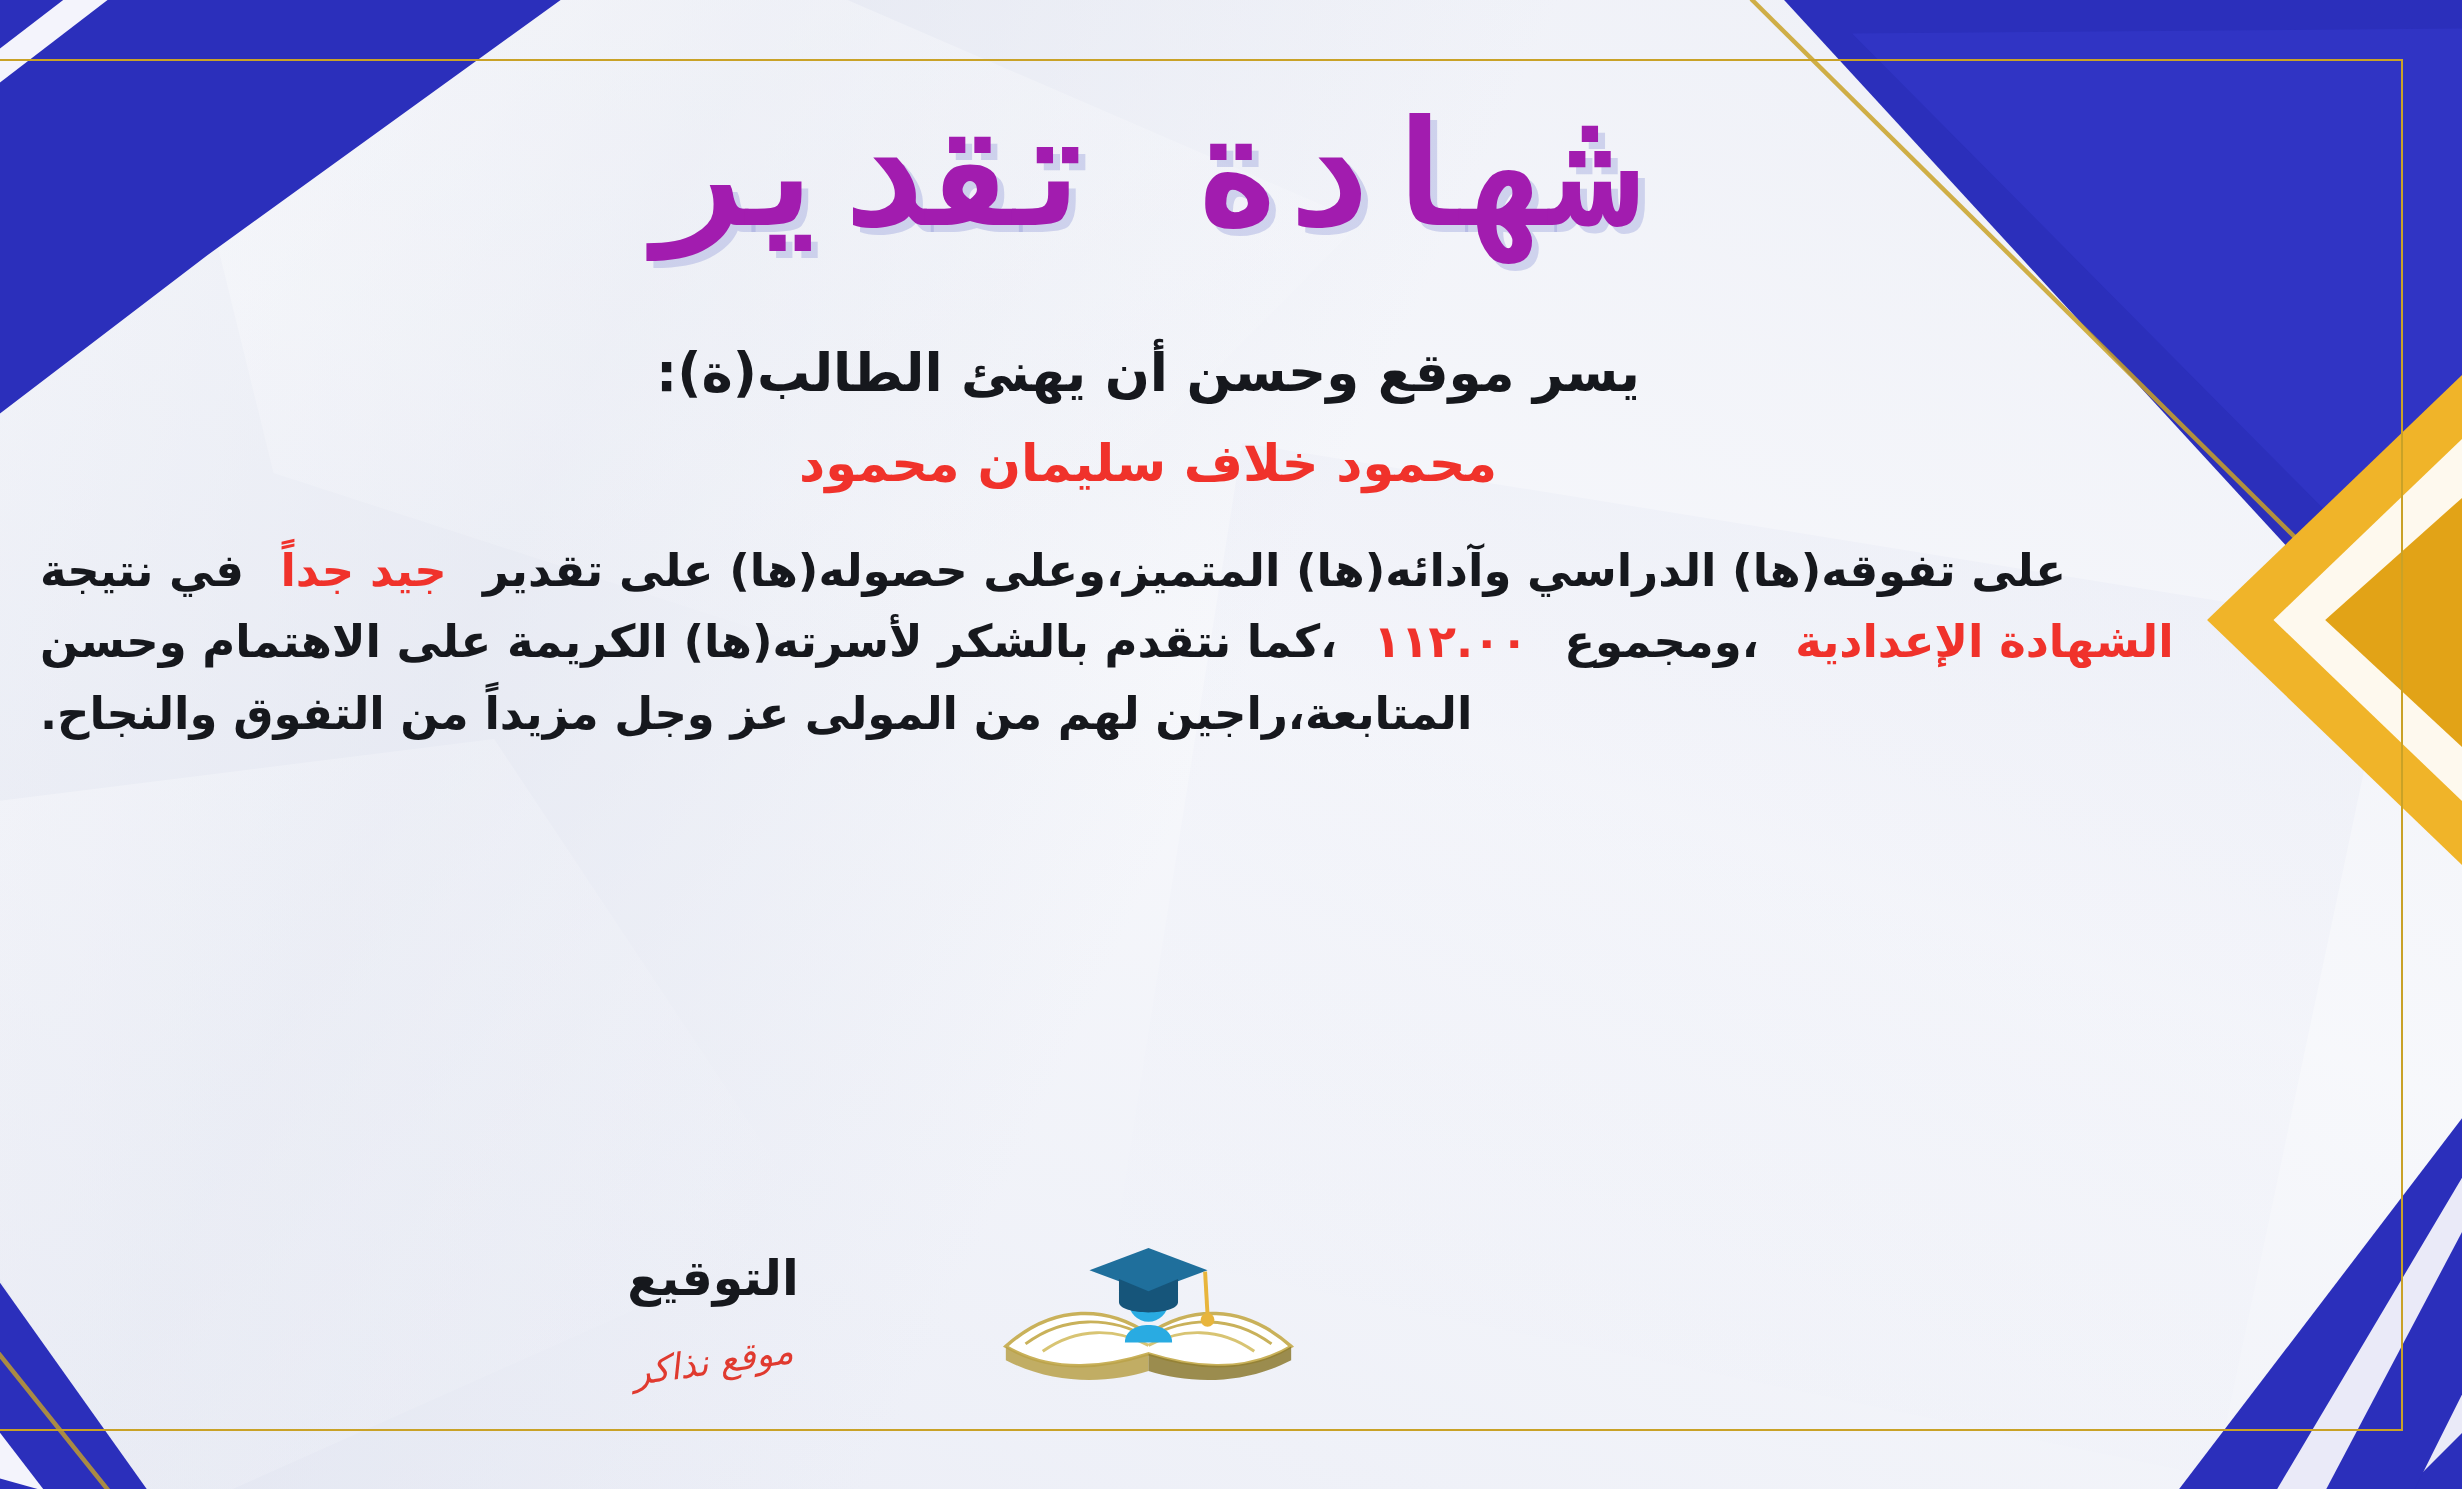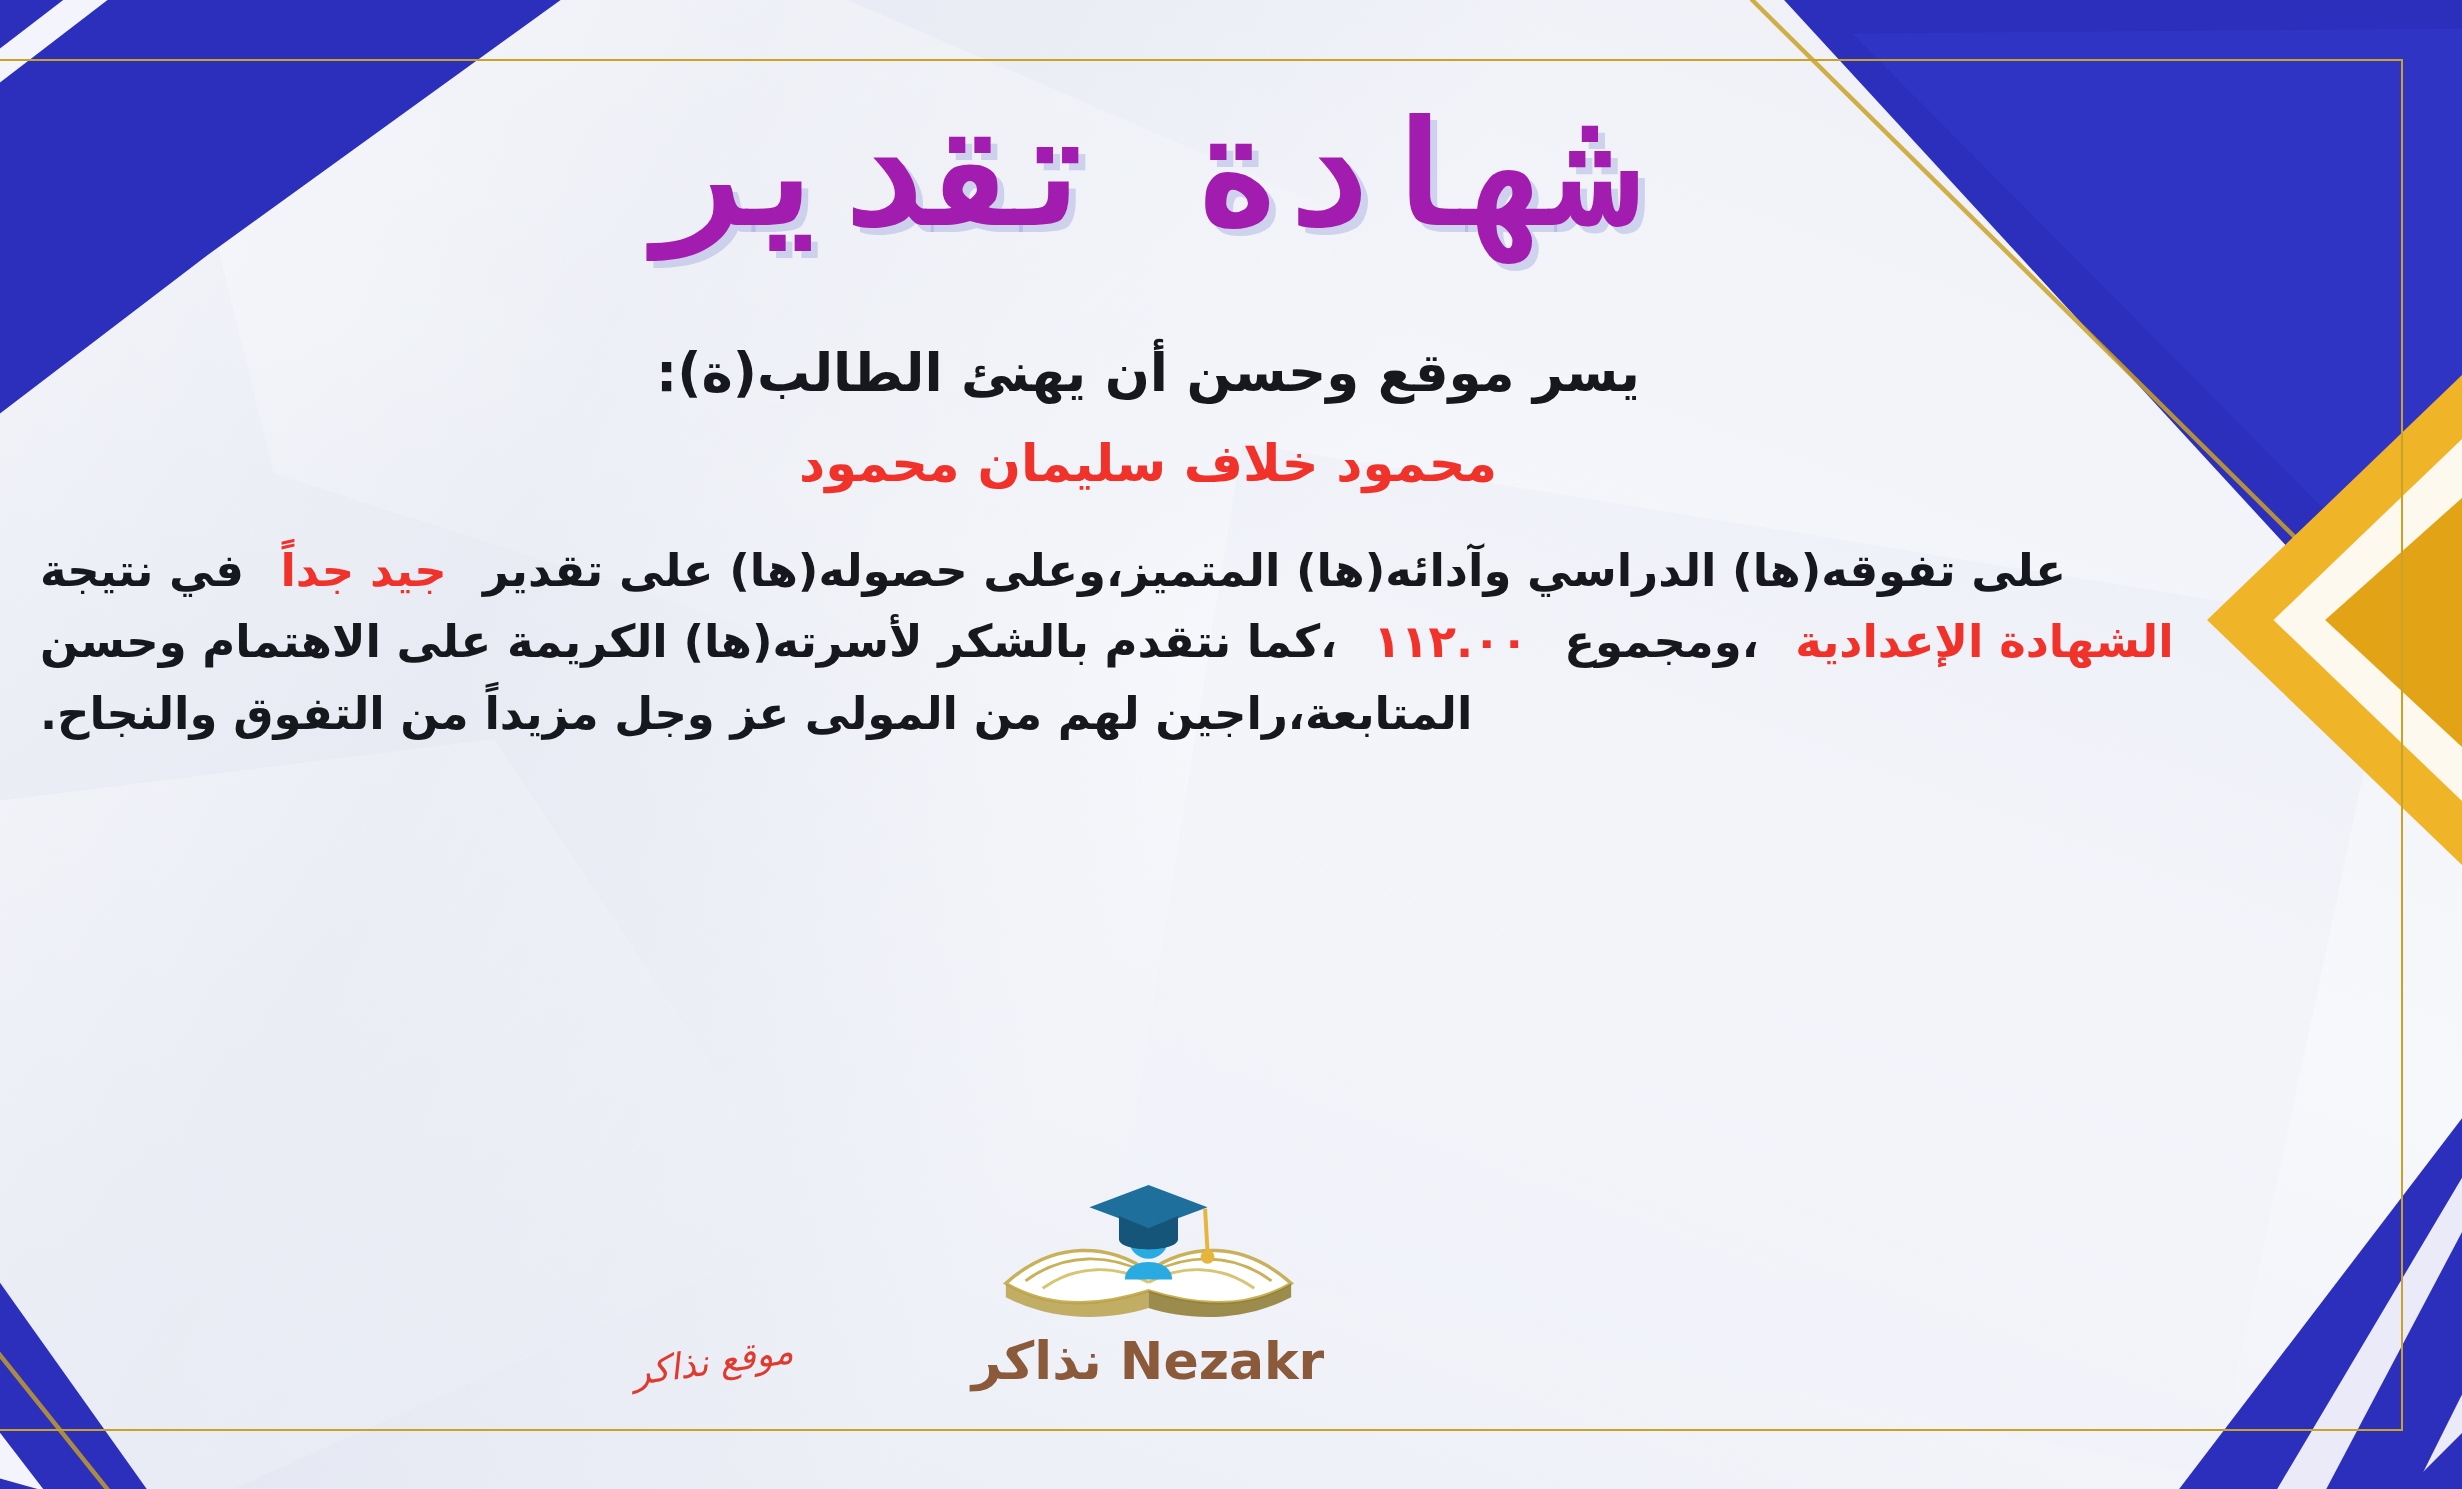--- a/index.html
+++ b/index.html
@@ -243,20 +243,21 @@
       <span>في نتيجة</span>
       <span class="hl spaced">الشهادة الإعدادية</span>
       <span>،ومجموع</span>
       <span class="hl spaced">١١٢.٠٠</span>
       <span>،كما نتقدم بالشكر لأسرته(ها) الكريمة على الاهتمام وحسن المتابعة،راجين لهم من المولى عز وجل مزيداً من التفوق والنجاح.</span>
     </div>
 
     <div class="footer">
 
       <div class="signature-block">
+        <div class="signature-label">التوقيع</div>
         <div class="signature-mark">موقع نذاكر</div>
       </div>
 
       <div class="logo-block">
         <svg class="logo-mark" viewBox="0 0 620 330" aria-hidden="true">
 
           <path d="M20 240 C 120 150, 230 160, 310 215 C 390 160, 500 150, 600 240 C 500 300, 390 280, 310 255 C 230 280, 120 300, 20 240 Z" fill="#ffffff" stroke="#c9b15a" stroke-width="7"></path>
           <path d="M60 235 C 140 175, 235 180, 310 222" fill="none" stroke="#c9b15a" stroke-width="6"></path>
           <path d="M560 235 C 480 175, 385 180, 310 222" fill="none" stroke="#c9b15a" stroke-width="6"></path>
           <path d="M95 250 C 165 200, 245 203, 310 238" fill="none" stroke="#d8c473" stroke-width="6"></path>
@@ -265,22 +266,18 @@
           <path d="M600 240 C 500 300, 390 280, 310 255 L310 290 C 390 315, 500 320, 600 268 Z" fill="#8c7a30" opacity="0.85"></path>
 
           <circle cx="310" cy="150" r="40" fill="#29abe2"></circle>
           <path d="M262 232 C 262 185, 358 185, 358 232 Z" fill="#29abe2"></path>
 
           <path d="M190 85 L310 40 L430 85 L310 130 Z" fill="#1f6f9c"></path>
           <path d="M250 103 L250 150 C 250 178, 370 178, 370 150 L370 103 L310 128 Z" fill="#16557a"></path>
           <line x1="425" y1="88" x2="430" y2="175" stroke="#e8b53c" stroke-width="8"></line>
           <circle cx="430" cy="186" r="14" fill="#e8b53c"></circle>
         </svg>
-        <div class="logo-text">
-          <span class="en">Nezakr</span>
-          <span>نذاكر</span>
-        </div>
       </div>
 
     </div>
   </div>
 </div>
 
 
 </body></html>

